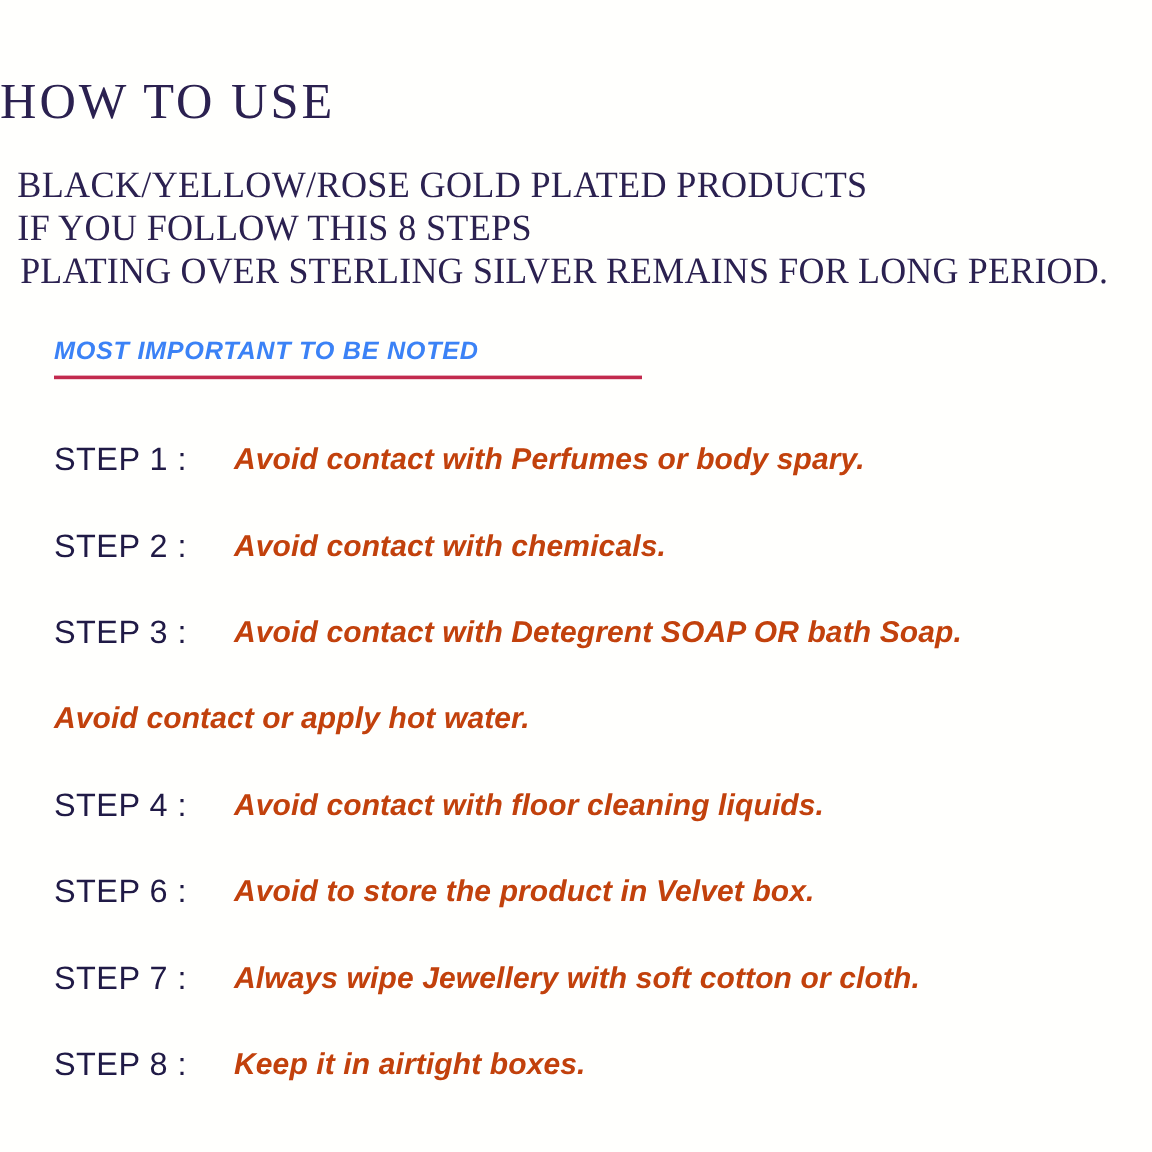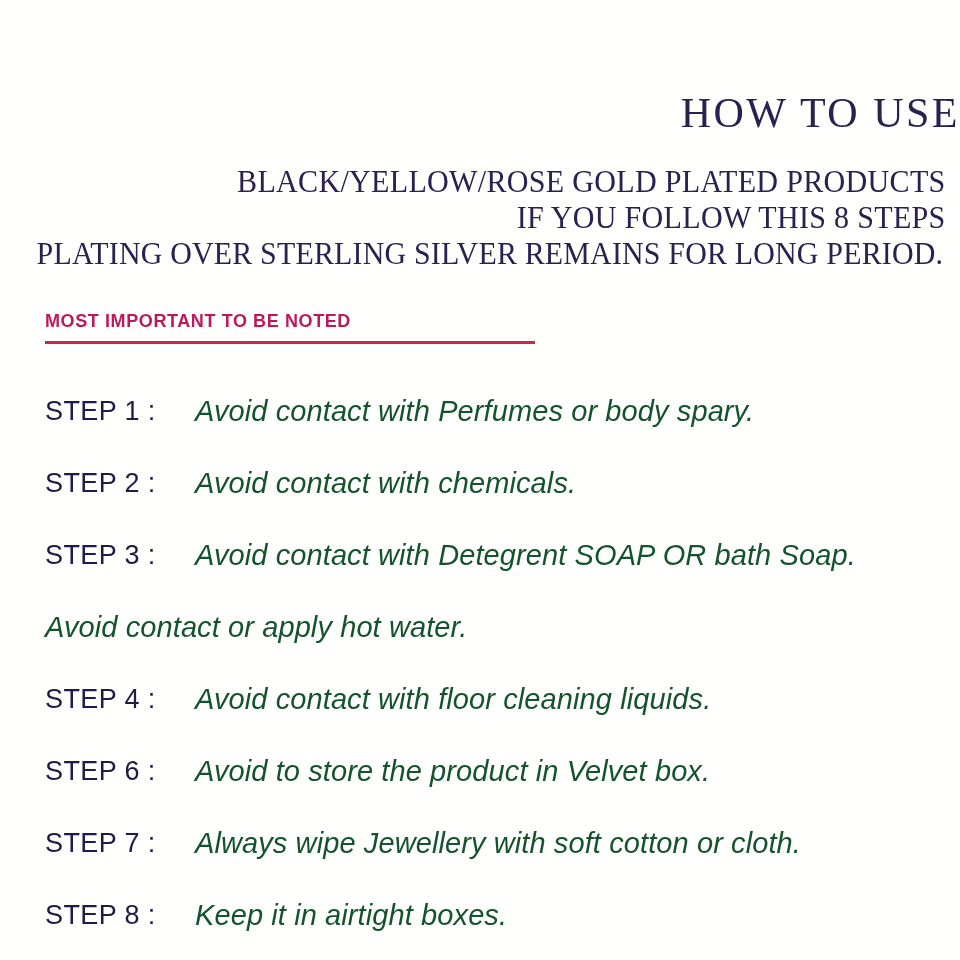--- a/index.html
+++ b/index.html
@@ -18,22 +18,22 @@
   .poster {
     position: relative;
     width: 960px;
     height: 960px;
     background: #fffffd;
     box-sizing: border-box;
   }
 
   
   .header {
-    text-align: right;
-    padding-top: 90px;
+    text-align: left;
+    padding-top: 62px;
   }
 
   .main-title {
     font-family: "Liberation Serif", "DejaVu Serif", serif;
     color: #2b2150;
     font-size: 42px;
     line-height: 46px;
     letter-spacing: 2.5px;
     font-weight: 400;
     margin: 0;
@@ -75,25 +75,26 @@
   }
 
   
   .notice {
     margin: 34px 0 0 45px;
     display: inline-block;
   }
 
   .notice-text {
     font-family: "Liberation Sans", sans-serif;
+    font-style: italic;
     font-weight: bold;
-    font-size: 18px;
+    font-size: 21px;
     line-height: 30px;
     letter-spacing: 0.6px;
-    color: #be185d;
+    color: #3b82f6;
     display: block;
     white-space: nowrap;
   }
 
   .notice-underline {
     display: block;
     width: 490px;
     height: 3px;
     background: #c22a4e;
     margin-top: 5px;
@@ -120,24 +121,24 @@
     font-weight: 400;
     letter-spacing: 0.4px;
     width: 150px;
     flex: 0 0 150px;
     white-space: nowrap;
   }
 
   .step-text {
     font-family: "Liberation Sans", sans-serif;
     font-style: italic;
-    font-weight: normal;
-    font-size: 29px;
+    font-weight: bold;
+    font-size: 25px;
     line-height: 30px;
-    color: #14532d;
+    color: #c2410c;
     letter-spacing: 0.1px;
     white-space: nowrap;
   }
 </style>
 </head>
 <body>
 
 <div class="poster">
 
   <div class="header">

